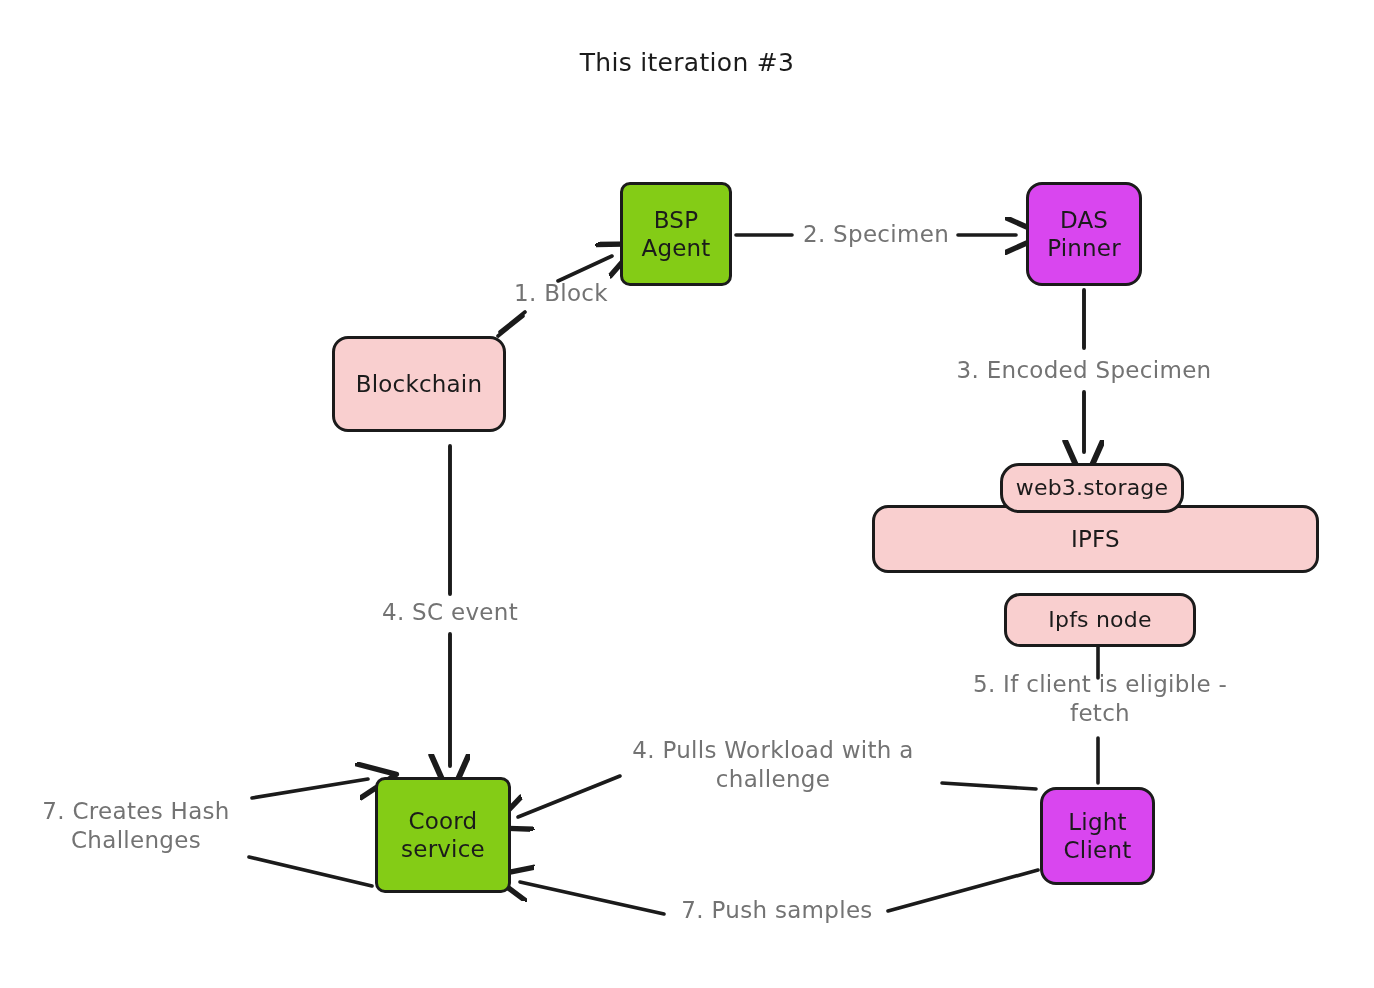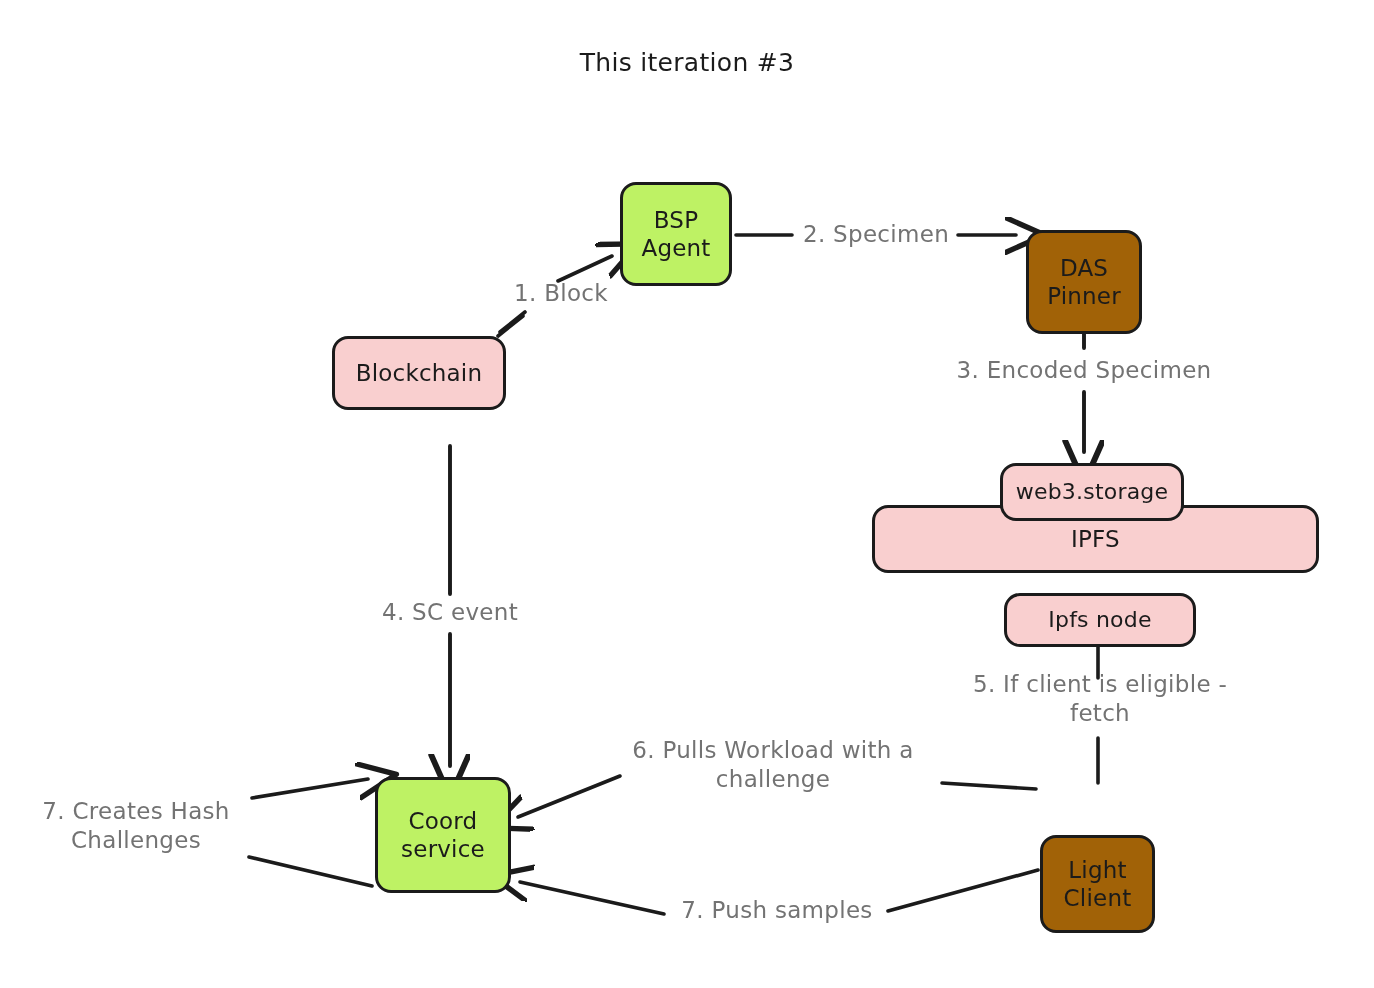--- a/index.html
+++ b/index.html
@@ -40,22 +40,22 @@
     text-align: center;
     border: 3.5px solid #1b1b1b;
     border-radius: 16px;
     color: #1b1b1b;
     line-height: 1.22;
     font-size: 23px;
     font-family: "DejaVu Sans", sans-serif;
     letter-spacing: 0.2px;
   }
   .node .lbl { display: block; padding: 0 6px; }
-  .node-white { background: #bef264; }
-  .node-blue  { background: #a16207; margin-top: 48px; }
+  .node-white { background: #84cc16; border-radius: 10px; }
+  .node-blue  { background: #d946ef; }
   .node-pink  { background: #f9cfcf; }
 
   
   .edge-label {
     position: absolute;
     color: #737373;
     font-size: 23px;
     line-height: 1.28;
     font-family: "DejaVu Sans", sans-serif;
     white-space: pre-line;
@@ -133,29 +133,29 @@
   <div class="node node-white hand" style="left:620px; top:182px; width:112px; height:104px;">
     <span class="lbl" style="white-space:pre-line;">BSP
 Agent</span>
   </div>
 
   <div class="node node-blue hand" style="left:1026px; top:182px; width:116px; height:104px;">
     <span class="lbl" style="white-space:pre-line;">DAS
 Pinner</span>
   </div>
 
-  <div class="node node-pink hand" style="left:332px; top:336px; width:174px; height:74px;text-align:center;">
+  <div class="node node-pink hand" style="left:332px; top:336px; width:174px; height:96px;text-align:center;">
     <span class="lbl">Blockchain</span>
   </div>
 
   <div class="node node-pink hand" style="left:872px; top:505px; width:447px; height:68px; z-index:1;">
     <span class="lbl">IPFS</span>
   </div>
 
-  <div class="node node-pink hand" style="left:1000px; top:463px; width:184px; height:58px; z-index:2; font-size:22px;">
+  <div class="node node-pink hand" style="left:1000px; top:463px; width:184px; height:50px; z-index:2; font-size:22px;border-radius:19px;">
     <span class="lbl">web3.storage</span>
   </div>
 
   <div class="node node-pink hand" style="left:1004px; top:593px; width:192px; height:54px; z-index:2; font-size:22px;">
     <span class="lbl">Ipfs node</span>
   </div>
 
   <div class="node node-white hand" style="left:375px; top:777px; width:136px; height:116px; z-index:2;">
     <span class="lbl" style="white-space:pre-line;">Coord
 service</span>
@@ -170,21 +170,21 @@
 
   <div class="edge-label hand" style="left:793px; top:220px; width:166px;">2. Specimen</div>
 
   <div class="edge-label hand" style="left:936px; top:356px; width:296px;">3. Encoded Specimen</div>
 
   <div class="edge-label hand" style="left:366px; top:598px; width:168px;">4. SC event</div>
 
   <div class="edge-label hand" style="left:18px; top:797px; width:236px;">7. Creates Hash
 Challenges</div>
 
-  <div class="edge-label hand" style="left:608px; top:736px; width:330px;">6. Pulls Workload with a
+  <div class="edge-label hand" style="left:608px; top:736px; width:330px;">4. Pulls Workload with a
 challenge</div>
 
   <div class="edge-label hand" style="left:942px; top:670px; width:316px;">5. If client is eligible -
 fetch</div>
 
   <div class="edge-label hand" style="left:665px; top:896px; width:224px;">7. Push samples</div>
 
 </div>
 
 </body></html>

